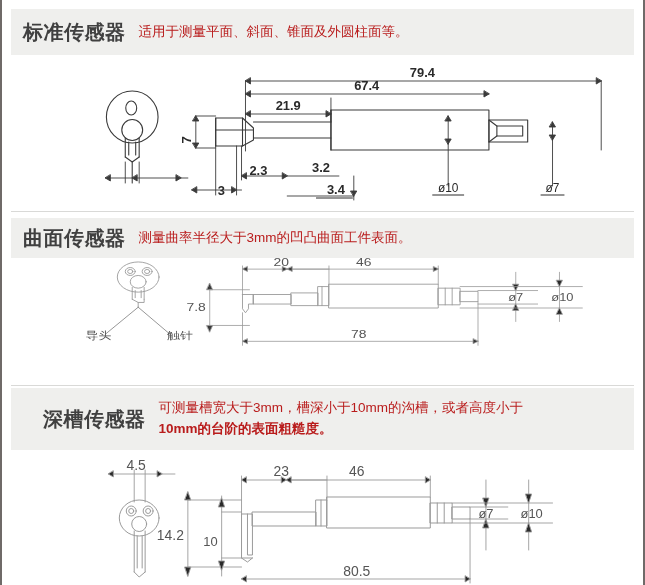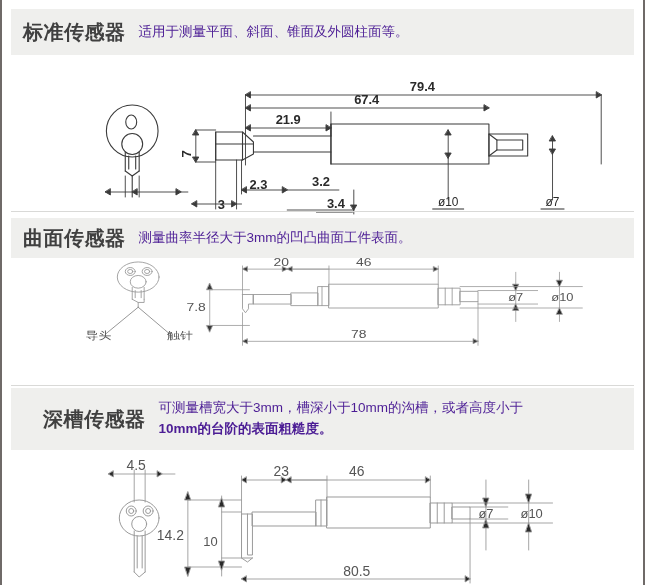--- a/index.html
+++ b/index.html
@@ -38,40 +38,40 @@
     font-size: 20px;
     font-weight: bold;
     color: #404040;
     letter-spacing: 0.5px;
     white-space: nowrap;
     flex: 0 0 auto;
     padding-left: 12px;
   }
   .sec-desc {
     font-size: 13.5px;
-    color: #4c1d95;
+    color: #b91c1c;
     line-height: 1.55;
     padding-left: 13px;
     flex: 1 1 auto;
   }
   .sec-desc .l2 { display: block; font-weight: bold; }
 
   
   #head1 { top: 9px;   height: 46px; }
   #head2 { top: 218px; height: 40px; }
   #head3 { top: 388px; height: 62px; }
   #head3 .sec-title { padding-left: 32px; }
 
   
   .draw {
     position: absolute;
     left: 9px;
     right: 9px;
   }
-  #draw1 { top: 72px;  height: 152px; }
+  #draw1 { top: 58px;  height: 152px; }
   #draw2 { top: 258px; height: 100px; }
   #draw3 { top: 450px; height: 135px; }
   .draw svg { display: block; width: 100%; height: 100%; }
 
   
   .rule {
     position: absolute;
     left: 9px;
     right: 9px;
     height: 1px;

